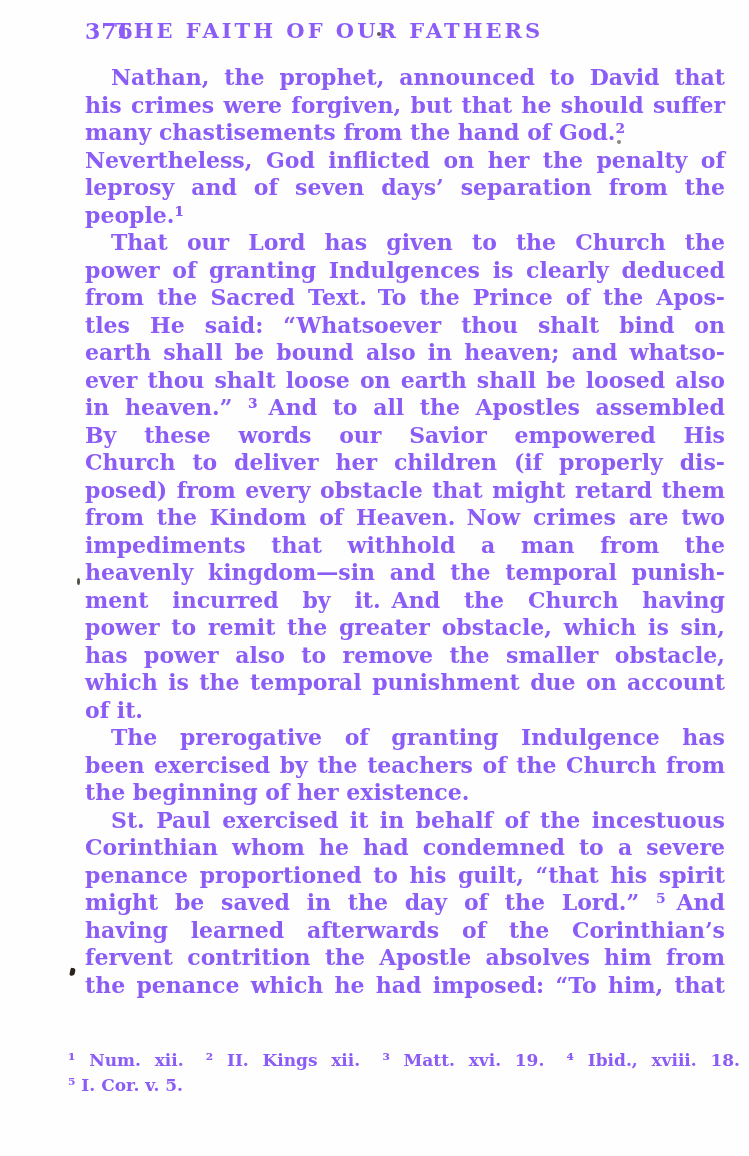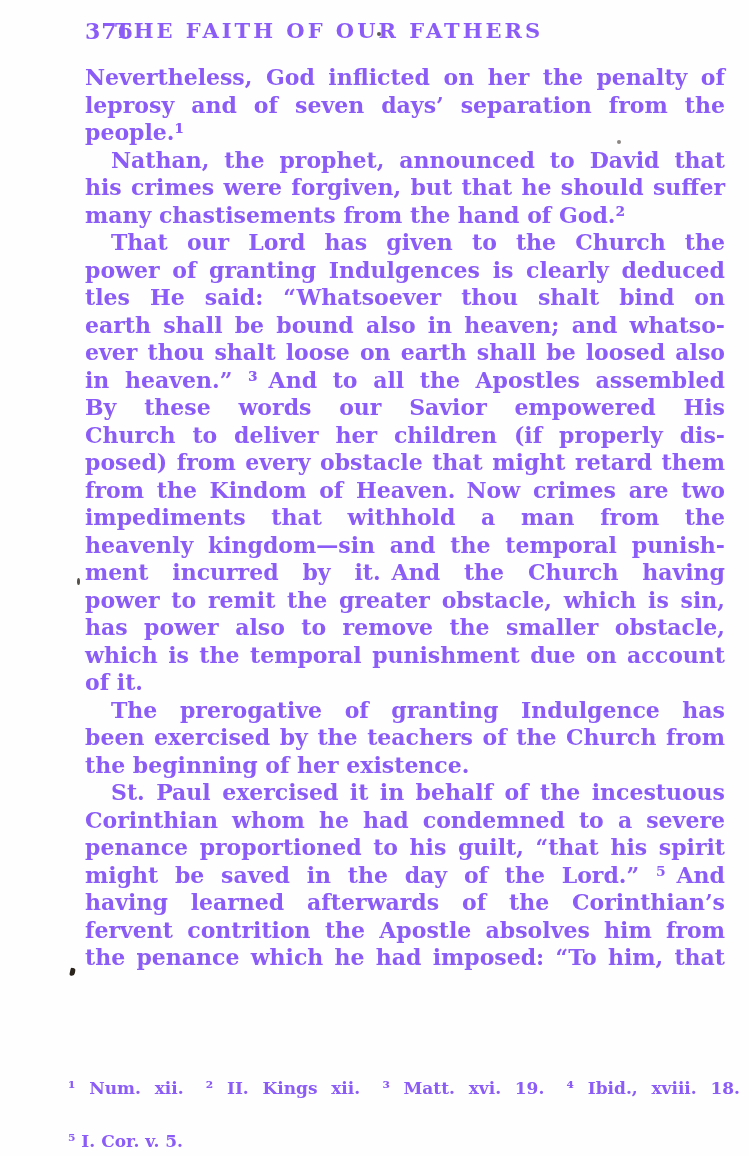--- a/index.html
+++ b/index.html
@@ -65,21 +65,20 @@
     left: 68px;
     top: 1048px;
     width: 672px;
     font-size: 17px;
     line-height: 25px;
   }
   .fn-line {
     text-align: justify;
     text-align-last: justify;
     height: 25px;
-    margin-top: 28px;
   }
   .fn-line.noju { text-align-last: left; }
   
   .speck {
     position: absolute;
     background: #2a241d;
     border-radius: 50%;
   }
   .speck.s1 { left: 70px;  top: 968px; width: 5px; height: 8px; border-radius: 2px 3px 4px 2px; transform: rotate(12deg); }
   .speck.s2 { left: 77px;  top: 578px; width: 3px; height: 7px; opacity: .8; }
@@ -91,32 +90,33 @@
 
 <div class="page">
 
   <header class="running-head">
     <span class="page-num">376</span>
     <span class="head-title">THE FAITH OF OUR FATHERS</span>
   </header>
 
   <main class="text-block" id="paragraphs">
       <div class="para">
+        <div class="line firstline">Nathan, the prophet, announced to David that</div>
+        <div class="line">his crimes were forgiven, but that he should suffer</div>
+        <div class="line lastline">many chastisements from the hand of God.²</div>
+      </div>
+      <div class="para">
         <div class="line">Nevertheless, God inflicted on her the penalty of</div>
         <div class="line">leprosy and of seven days’ separation from the</div>
         <div class="line lastline">people.¹</div>
       </div>
       <div class="para">
-        <div class="line firstline">Nathan, the prophet, announced to David that</div>
-        <div class="line">his crimes were forgiven, but that he should suffer</div>
-        <div class="line lastline">many chastisements from the hand of God.²</div>
-      </div>
-      <div class="para">
         <div class="line firstline">That our Lord has given to the Church the</div>
         <div class="line">power of granting Indulgences is clearly deduced</div>
+        <div class="line">from the Sacred Text. To the Prince of the Apos-</div>
         <div class="line">tles He said: “Whatsoever thou shalt bind on</div>
         <div class="line">earth shall be bound also in heaven; and whatso-</div>
         <div class="line">ever thou shalt loose on earth shall be loosed also</div>
         <div class="line">in heaven.” ³ And to all the Apostles assembled</div>
         <div class="line">By these words our Savior empowered His</div>
         <div class="line">Church to deliver her children (if properly dis-</div>
         <div class="line">posed) from every obstacle that might retard them</div>
         <div class="line">from the Kindom of Heaven. Now crimes are two</div>
         <div class="line">impediments that withhold a man from the</div>
         <div class="line">heavenly kingdom—sin and the temporal punish-</div>

